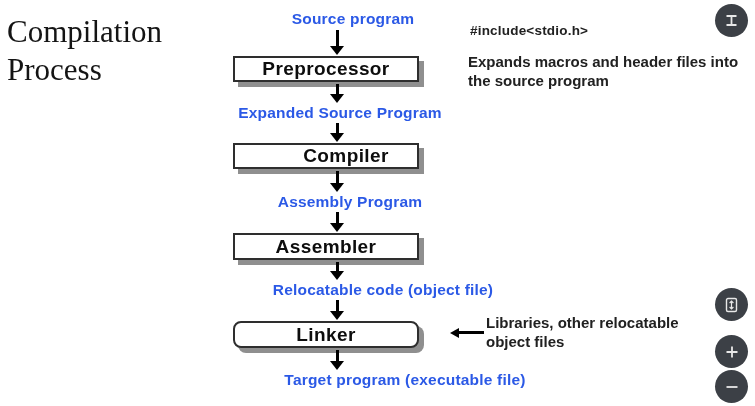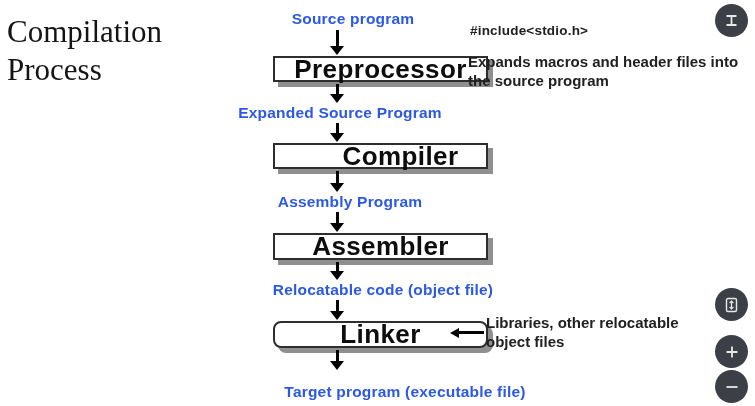--- a/index.html
+++ b/index.html
@@ -11,25 +11,25 @@
 
   
   .slide-title{
     left:7px;top:13px;width:215px;
     font-family:"Liberation Serif", serif;
     font-size:31px;line-height:38px;color:#141414;
   }
 
   
   .flow-box{
-    left:233px;width:215px;box-sizing:border-box;
+    left:233px;width:186px;box-sizing:border-box;
     background:#ffffff;border:2px solid #2e2e2e;
     box-shadow:5px 5px 0 0 #8f8f8f;
     display:flex;align-items:center;justify-content:center;
-    font-weight:bold;font-size:26px;letter-spacing:.4px;color:#0d0d0d;margin-left:40px;
+    font-weight:bold;font-size:19px;letter-spacing:.4px;color:#0d0d0d;
   }
 
   
   .artifact{
     transform:translateX(-50%);
     font-weight:bold;font-size:15.5px;letter-spacing:.2px;
     color:#2b59e6;white-space:nowrap;
   }
 
   
@@ -65,21 +65,21 @@
 </style>
 </head>
 <body>
 
 <div class="abs slide-title">Compilation Process</div>
 
 <div class="abs artifact" style="left:345px;top:10px;margin-left:8px;">Source program</div>
 <div class="abs artifact" style="left:340px;top:104px;">Expanded Source Program</div>
 <div class="abs artifact" style="left:350px;top:193px;">Assembly Program</div>
 <div class="abs artifact" style="left:383px;top:281px;">Relocatable code (object file)</div>
-<div class="abs artifact" style="left:405px;top:371px;margin-top:12px;">Target program (executable file)</div>
+<div class="abs artifact" style="left:405px;top:371px;">Target program (executable file)</div>
 
 <div class="abs flow-box" style="top:56px;height:26px;">
     <span>Preprocessor</span>
   </div>
 <div class="abs flow-box" style="top:143px;height:26px;padding-left:40px;">
     <span>Compiler</span>
   </div>
 <div class="abs flow-box" style="top:233px;height:27px;text-align:center;">
     <span>Assembler</span>
   </div>

